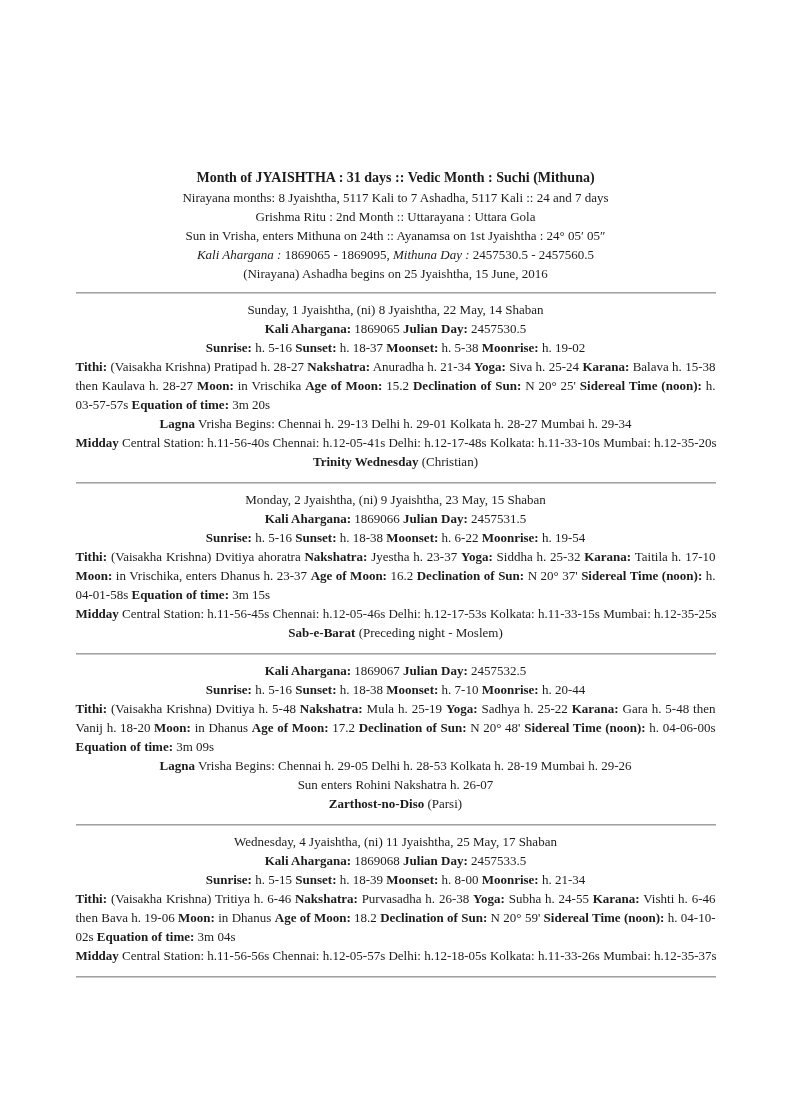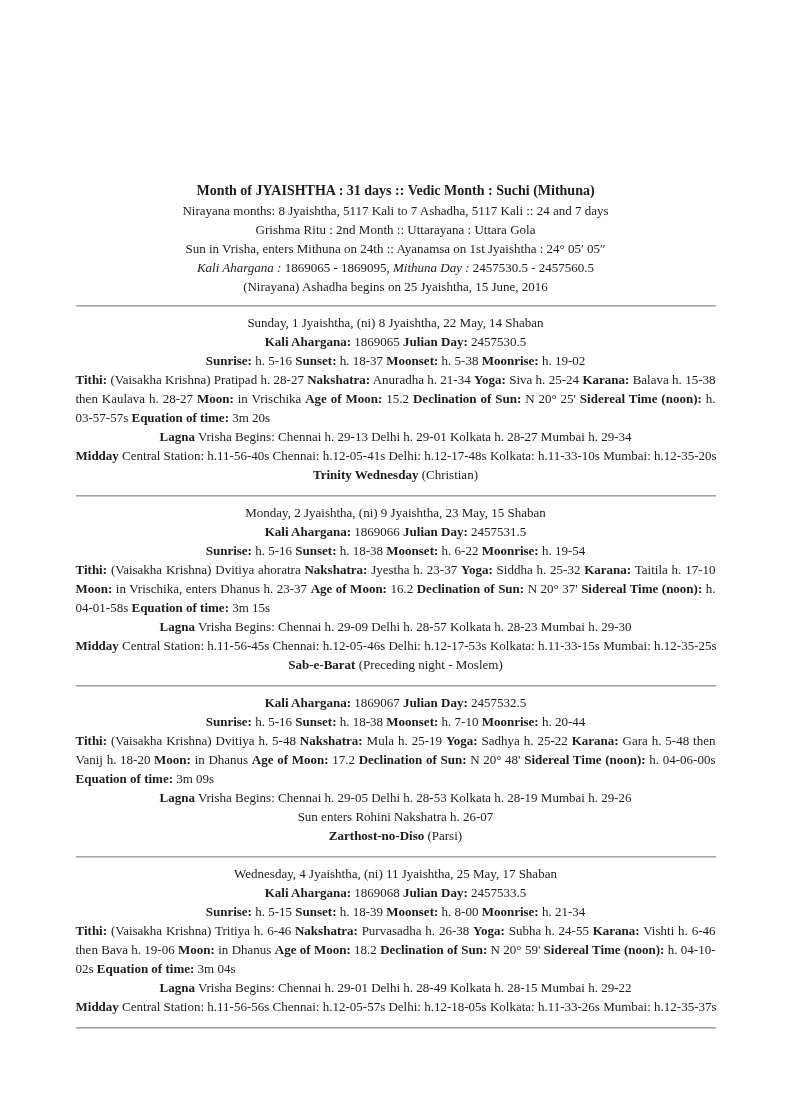--- a/index.html
+++ b/index.html
@@ -2,21 +2,21 @@
 <html lang="en"><head>
 <meta charset="utf-8">
 <style>
   html,body{margin:0;padding:0;}
   body{
     width:791px;height:1119px;overflow:hidden;
     background:#ffffff;color:#1c1c1c;
     font-family:"Liberation Serif","DejaVu Serif",serif;
     font-size:13px;line-height:19px;
   }
-  .page{width:640px;margin:13px auto;padding-top:168px;}
+  .page{width:640px;margin:0 auto;padding-top:168px;}
   .center{text-align:center;}
   .bold{font-weight:normal;}
   .line{white-space:nowrap;}
   .para{text-align:justify;}
   .title{font-size:14px;font-weight:bold;margin-bottom:1px;}
   hr.rule{
     border:none;height:2px;margin:4px 0 0 0;
     background:linear-gradient(to bottom,#8f8f8f,#dedede);
   }
   header{padding-bottom:5px;}
@@ -46,37 +46,35 @@
         <div class="line center"><b>Lagna</b> Vrisha Begins: Chennai h. 29-13 Delhi h. 29-01 Kolkata h. 28-27 Mumbai h. 29-34</div>
         <div class="line center"><b>Midday</b> Central Station: h.11-56-40s Chennai: h.12-05-41s Delhi: h.12-17-48s Kolkata: h.11-33-10s Mumbai: h.12-35-20s</div>
         <div class="line center"><b>Trinity Wednesday</b> (Christian)</div>
       </section>
       <hr class="rule">
       <section class="day">
         <div class="line center bold">Monday, 2 Jyaishtha, (ni) 9 Jyaishtha, 23 May, 15 Shaban</div>
         <div class="line center"><b>Kali Ahargana:</b> 1869066 <b>Julian Day:</b> 2457531.5</div>
         <div class="line center"><b>Sunrise:</b> h. 5-16  <b>Sunset:</b> h. 18-38  <b>Moonset:</b> h. 6-22  <b>Moonrise:</b> h. 19-54</div>
         <div class="para"><b>Tithi:</b> (Vaisakha Krishna) Dvitiya ahoratra <b>Nakshatra:</b> Jyestha h. 23-37 <b>Yoga:</b> Siddha h. 25-32 <b>Karana:</b> Taitila h. 17-10 <b>Moon:</b> in Vrischika, enters Dhanus h. 23-37 <b>Age of Moon:</b> 16.2 <b>Declination of Sun:</b> N 20° 37' <b>Sidereal Time (noon):</b> h. 04-01-58s <b>Equation of time:</b> 3m 15s</div>
-        <div class="line center"><b>Lagna</b> Vrisha Begins: Chennai h. 29-09 Delhi h. 28-57 Kolkata h. 28-23 Mumbai h. 29-30</div>
         <div class="line center"><b>Midday</b> Central Station: h.11-56-45s Chennai: h.12-05-46s Delhi: h.12-17-53s Kolkata: h.11-33-15s Mumbai: h.12-35-25s</div>
         <div class="line center"><b>Sab-e-Barat</b> (Preceding night - Moslem)</div>
       </section>
       <hr class="rule">
       <section class="day">
         <div class="line center"><b>Kali Ahargana:</b> 1869067 <b>Julian Day:</b> 2457532.5</div>
         <div class="line center"><b>Sunrise:</b> h. 5-16  <b>Sunset:</b> h. 18-38  <b>Moonset:</b> h. 7-10  <b>Moonrise:</b> h. 20-44</div>
         <div class="para"><b>Tithi:</b> (Vaisakha Krishna) Dvitiya h. 5-48 <b>Nakshatra:</b> Mula h. 25-19 <b>Yoga:</b> Sadhya h. 25-22 <b>Karana:</b> Gara h. 5-48 then Vanij h. 18-20 <b>Moon:</b> in Dhanus <b>Age of Moon:</b> 17.2 <b>Declination of Sun:</b> N 20° 48' <b>Sidereal Time (noon):</b> h. 04-06-00s <b>Equation of time:</b> 3m 09s</div>
         <div class="line center"><b>Lagna</b> Vrisha Begins: Chennai h. 29-05 Delhi h. 28-53 Kolkata h. 28-19 Mumbai h. 29-26</div>
         <div class="line center">Sun enters Rohini Nakshatra h. 26-07</div>
         <div class="line center"><b>Zarthost-no-Diso</b> (Parsi)</div>
       </section>
       <hr class="rule">
       <section class="day">
         <div class="line center bold">Wednesday, 4 Jyaishtha, (ni) 11 Jyaishtha, 25 May, 17 Shaban</div>
         <div class="line center"><b>Kali Ahargana:</b> 1869068 <b>Julian Day:</b> 2457533.5</div>
         <div class="line center"><b>Sunrise:</b> h. 5-15  <b>Sunset:</b> h. 18-39  <b>Moonset:</b> h. 8-00  <b>Moonrise:</b> h. 21-34</div>
         <div class="para"><b>Tithi:</b> (Vaisakha Krishna) Tritiya h. 6-46 <b>Nakshatra:</b> Purvasadha h. 26-38 <b>Yoga:</b> Subha h. 24-55 <b>Karana:</b> Vishti h. 6-46 then Bava h. 19-06 <b>Moon:</b> in Dhanus <b>Age of Moon:</b> 18.2 <b>Declination of Sun:</b> N 20° 59' <b>Sidereal Time (noon):</b> h. 04-10-02s <b>Equation of time:</b> 3m 04s</div>
-        <div class="line center"><b>Lagna</b> Vrisha Begins: Chennai h. 29-01 Delhi h. 28-49 Kolkata h. 28-15 Mumbai h. 29-22</div>
         <div class="line center"><b>Midday</b> Central Station: h.11-56-56s Chennai: h.12-05-57s Delhi: h.12-18-05s Kolkata: h.11-33-26s Mumbai: h.12-35-37s</div>
       </section>
       <hr class="rule">
     </div>
 </div>
 
 </body></html>

